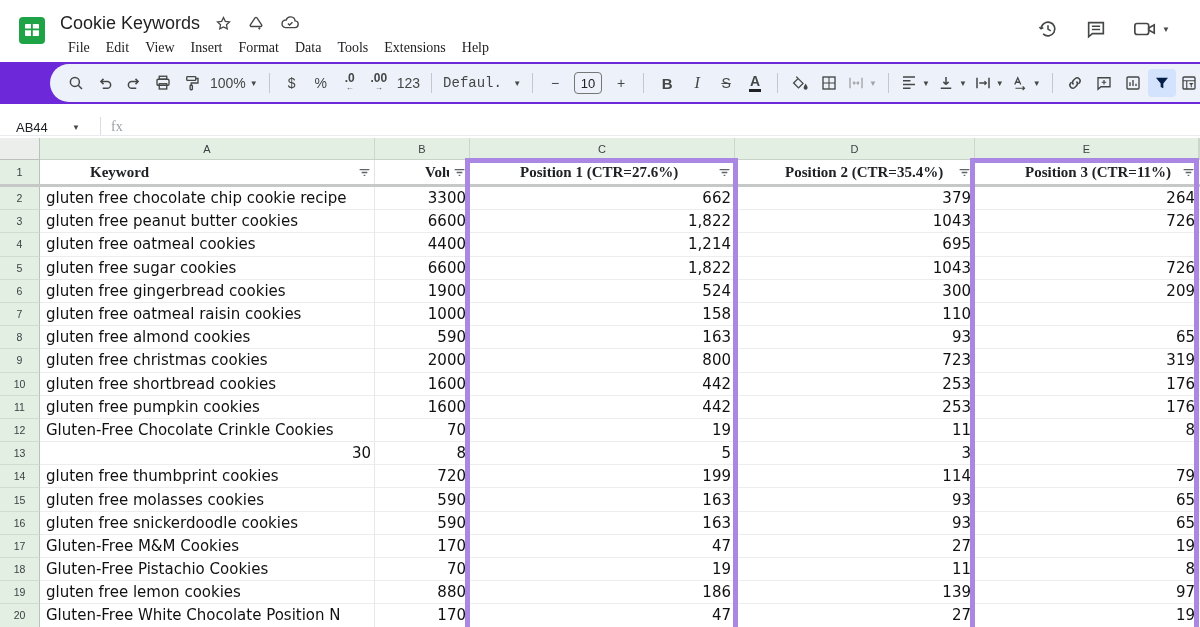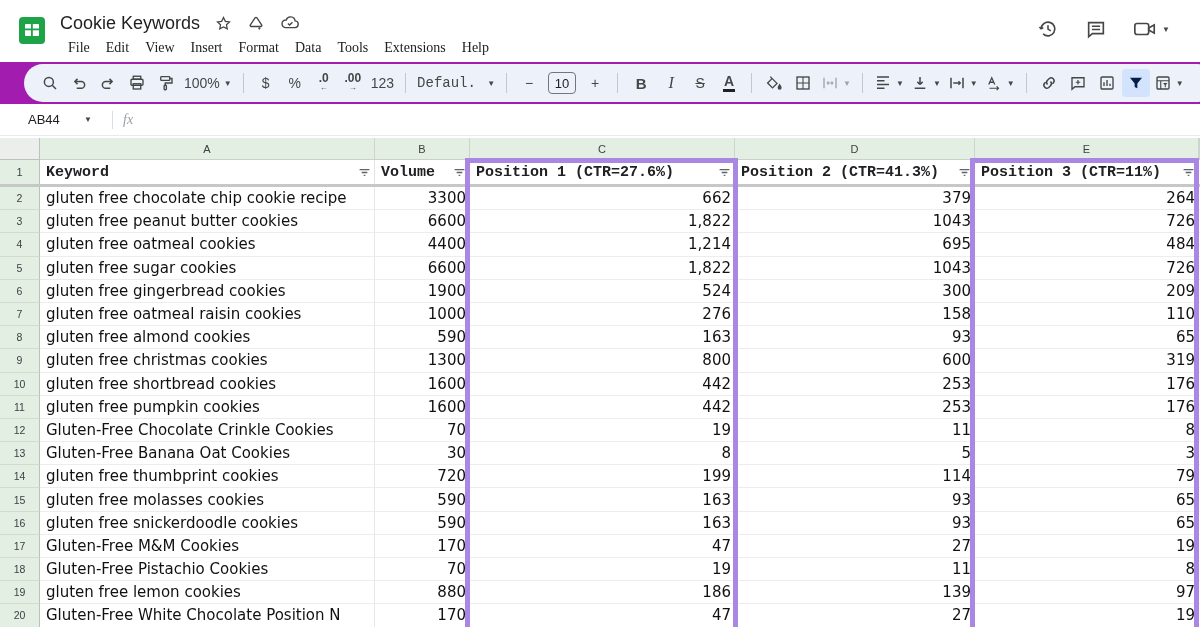--- a/index.html
+++ b/index.html
@@ -17,21 +17,21 @@
   .title-block { flex:1; min-width:0; }
   .title-row { display:flex; align-items:center; gap:15px; height:26px; }
   .doc-title { font-size:18px; color:#1f1f1f; white-space:nowrap; }
   .title-icon { color:#444746; display:flex; align-items:center; }
   .menubar { display:flex; align-items:center; margin-top:2px;font-family:Liberation Serif, serif; }
   .menu-item { font-size:14px; color:#202124; padding:2px 8px; border-radius:4px; cursor:default; white-space:nowrap; }
   .titlebar-right { display:flex; align-items:center; gap:26px; padding-top:8px; margin-right:14px; }
   .tb-right-btn { display:flex; align-items:center; gap:3px; color:#444746; }
 
   
-  .toolbar-row { height:42px; padding-top:2px; background:#a21caf; }
+  .toolbar-row { height:42px; padding-top:2px; background:#6d28d9;padding-left:26px; }
   .toolbar {
     margin-left:24px; width:1192px; height:38px; background:#edf2fa;
     border-radius:20px; display:flex; align-items:center; padding:0 12px; gap:1px;
   }
   .tbtn { height:28px; min-width:28px; display:flex; align-items:center; justify-content:center;
           border-radius:4px; color:#444746; padding:0 3px; gap:2px; }
   .tbtn.text { font-size:14px; color:#444746; }
   .tbtn.bold-b { font-weight:bold; font-size:15px; width:30px; }
   .tbtn.italic-i { font-style:italic; font-family:"Liberation Serif",serif; font-size:16px; width:28px; }
   .tbtn.strike-s { font-size:14px; text-decoration:line-through; width:28px; }
@@ -42,40 +42,40 @@
   .font-label { font-size:14px; color:#444746; max-width:62px; overflow:hidden; white-space:nowrap;font-family:Liberation Mono, monospace; }
   .fsize-box { width:28px; height:22px; border:1px solid #747775; border-radius:4px;
                font-size:13px; display:flex; align-items:center; justify-content:center; background:#edf2fa; margin:0 4px; }
   .dec-wrap { display:flex; flex-direction:column; align-items:center; line-height:10px; }
   .dec-top { font-size:12px; font-weight:bold; color:#444746; }
   .dec-arrow { font-size:8px; color:#444746; }
   .tbtn.active-filter { background:#d3e3fd; }
   .merged-gray { opacity:0.45; }
 
   
-  .formula-bar { height:32px; display:flex; align-items:center; border-bottom:1px solid #e8eaed; padding-left:22px; }
+  .formula-bar { height:32px; display:flex; align-items:flex-end; border-bottom:1px solid #e8eaed; padding-left:10px; }
   .name-box { width:76px; display:flex; align-items:center; justify-content:space-between; padding:0 6px; }
   .name-box-text { font-size:13px; color:#202124; }
   .fx-sep { width:1px; height:18px; background:#dadce0; margin:0 10px 0 14px; }
-  .fx-label { font-style:italic; font-family:"Liberation Serif",serif; font-size:14px; color:#9aa0a6; margin-right:14px; }
+  .fx-label { font-family:"Liberation Serif",serif; font-size:14px; color:#9aa0a6; margin-right:14px; }
   .formula-input { flex:1; font-size:13px; color:#202124; }
 
   
   .grid { position:absolute; left:0; top:138px; right:0; bottom:0; background:#fff; }
   .gridcols { display:grid; grid-template-columns:40px 335px 95px 265px 240px 224px 1fr; }
   .letters-row { height:22px; }
   .corner-cell { background:#eceeec; border-right:1px solid #bdc1bd; border-bottom:1px solid #bdc1bd; }
   .letter-cell { background:#e4efe4; border-right:1px solid rgba(0,0,0,0.10); border-bottom:1px solid #c9d2c9;
                  display:flex; align-items:center; justify-content:center;
                  font-size:11px; color:#3c4043; }
   .header-row { height:27px; border-bottom:3px solid #c6c8c8; }
   .hnum { background:#e4efe4; border-right:1px solid #b9c1b9; display:flex; align-items:center; justify-content:center;
           font-size:11px; color:#3c4043; }
   .hcell { background:#fff; border-right:1px solid #e3e4e4; display:flex; align-items:center; justify-content:space-between;
-           font-weight:bold; font-size:15px; font-family:Liberation Mono, monospace; padding:0 3px 0 6px; white-space:nowrap; overflow:hidden; }
+           font-weight:bold; font-size:15px; font-family:Liberation Serif, serif; padding:0 3px 0 6px; white-space:nowrap; overflow:hidden;margin-left:44px; }
   .hcell .lbl { overflow:hidden; text-overflow:clip; }
   .filter-btn-icon { flex:none; margin-left:4px; }
 
   .sheet-row { height:23.2px; }
   .cell { border-right:1px solid #e6e7e7; border-bottom:1px solid #ededee; font-family:"DejaVu Sans",sans-serif;
           font-size:15px; color:#111; display:flex; align-items:center; overflow:hidden; white-space:nowrap; }
   .cell.rn { background:#e4efe4; border-right:1px solid #b9c1b9; border-bottom:1px solid #cfdccf;
              justify-content:center; font-size:10.5px; color:#3c4043; font-family:"Liberation Sans",sans-serif; }
   .cell.kw { padding-left:6px; }
   .cell.num { justify-content:flex-end; padding-right:3px; }
@@ -342,21 +342,21 @@
           <path d="M2 4.5h12M4.5 8h7M7 11.5h2"></path>
         </svg>
     </div>
     <div class="hcell">
       <span class="lbl">Position 1 (CTR=27.6%)</span>
       <svg class="filter-btn-icon" width="13" height="13" viewBox="0 0 16 16" stroke="#5f6368" stroke-width="1.6" fill="none">
           <path d="M2 4.5h12M4.5 8h7M7 11.5h2"></path>
         </svg>
     </div>
     <div class="hcell">
-      <span class="lbl">Position 2 (CTR=41.3%)</span>
+      <span class="lbl">Position 2 (CTR=35.4%)</span>
       <svg class="filter-btn-icon" width="13" height="13" viewBox="0 0 16 16" stroke="#5f6368" stroke-width="1.6" fill="none">
           <path d="M2 4.5h12M4.5 8h7M7 11.5h2"></path>
         </svg>
     </div>
     <div class="hcell">
       <span class="lbl">Position 3 (CTR=11%)</span>
       <svg class="filter-btn-icon" width="13" height="13" viewBox="0 0 16 16" stroke="#5f6368" stroke-width="1.6" fill="none">
           <path d="M2 4.5h12M4.5 8h7M7 11.5h2"></path>
         </svg>
     </div>
@@ -381,21 +381,20 @@
         <div class="cell num">1043</div>
         <div class="cell num">726</div>
         <div class="cell filler"></div>
       </div>
       <div class="gridcols sheet-row">
         <div class="cell rn">4</div>
         <div class="cell kw">gluten free oatmeal cookies</div>
         <div class="cell num">4400</div>
         <div class="cell num">1,214</div>
         <div class="cell num">695</div>
-        <div class="cell num">484</div>
         <div class="cell filler"></div>
       </div>
       <div class="gridcols sheet-row">
         <div class="cell rn">5</div>
         <div class="cell kw">gluten free sugar cookies</div>
         <div class="cell num">6600</div>
         <div class="cell num">1,822</div>
         <div class="cell num">1043</div>
         <div class="cell num">726</div>
         <div class="cell filler"></div>
@@ -406,40 +405,39 @@
         <div class="cell num">1900</div>
         <div class="cell num">524</div>
         <div class="cell num">300</div>
         <div class="cell num">209</div>
         <div class="cell filler"></div>
       </div>
       <div class="gridcols sheet-row">
         <div class="cell rn">7</div>
         <div class="cell kw">gluten free oatmeal raisin cookies</div>
         <div class="cell num">1000</div>
-        <div class="cell num">276</div>
         <div class="cell num">158</div>
         <div class="cell num">110</div>
         <div class="cell filler"></div>
       </div>
       <div class="gridcols sheet-row">
         <div class="cell rn">8</div>
         <div class="cell kw">gluten free almond cookies</div>
         <div class="cell num">590</div>
         <div class="cell num">163</div>
         <div class="cell num">93</div>
         <div class="cell num">65</div>
         <div class="cell filler"></div>
       </div>
       <div class="gridcols sheet-row">
         <div class="cell rn">9</div>
         <div class="cell kw">gluten free christmas cookies</div>
-        <div class="cell num">1300</div>
+        <div class="cell num">2000</div>
         <div class="cell num">800</div>
-        <div class="cell num">600</div>
+        <div class="cell num">723</div>
         <div class="cell num">319</div>
         <div class="cell filler"></div>
       </div>
       <div class="gridcols sheet-row">
         <div class="cell rn">10</div>
         <div class="cell kw">gluten free shortbread cookies</div>
         <div class="cell num">1600</div>
         <div class="cell num">442</div>
         <div class="cell num">253</div>
         <div class="cell num">176</div>
@@ -458,21 +456,20 @@
         <div class="cell rn">12</div>
         <div class="cell kw">Gluten-Free Chocolate Crinkle Cookies</div>
         <div class="cell num">70</div>
         <div class="cell num">19</div>
         <div class="cell num">11</div>
         <div class="cell num">8</div>
         <div class="cell filler"></div>
       </div>
       <div class="gridcols sheet-row">
         <div class="cell rn">13</div>
-        <div class="cell kw">Gluten-Free Banana Oat Cookies</div>
         <div class="cell num">30</div>
         <div class="cell num">8</div>
         <div class="cell num">5</div>
         <div class="cell num">3</div>
         <div class="cell filler"></div>
       </div>
       <div class="gridcols sheet-row">
         <div class="cell rn">14</div>
         <div class="cell kw">gluten free thumbprint cookies</div>
         <div class="cell num">720</div>

